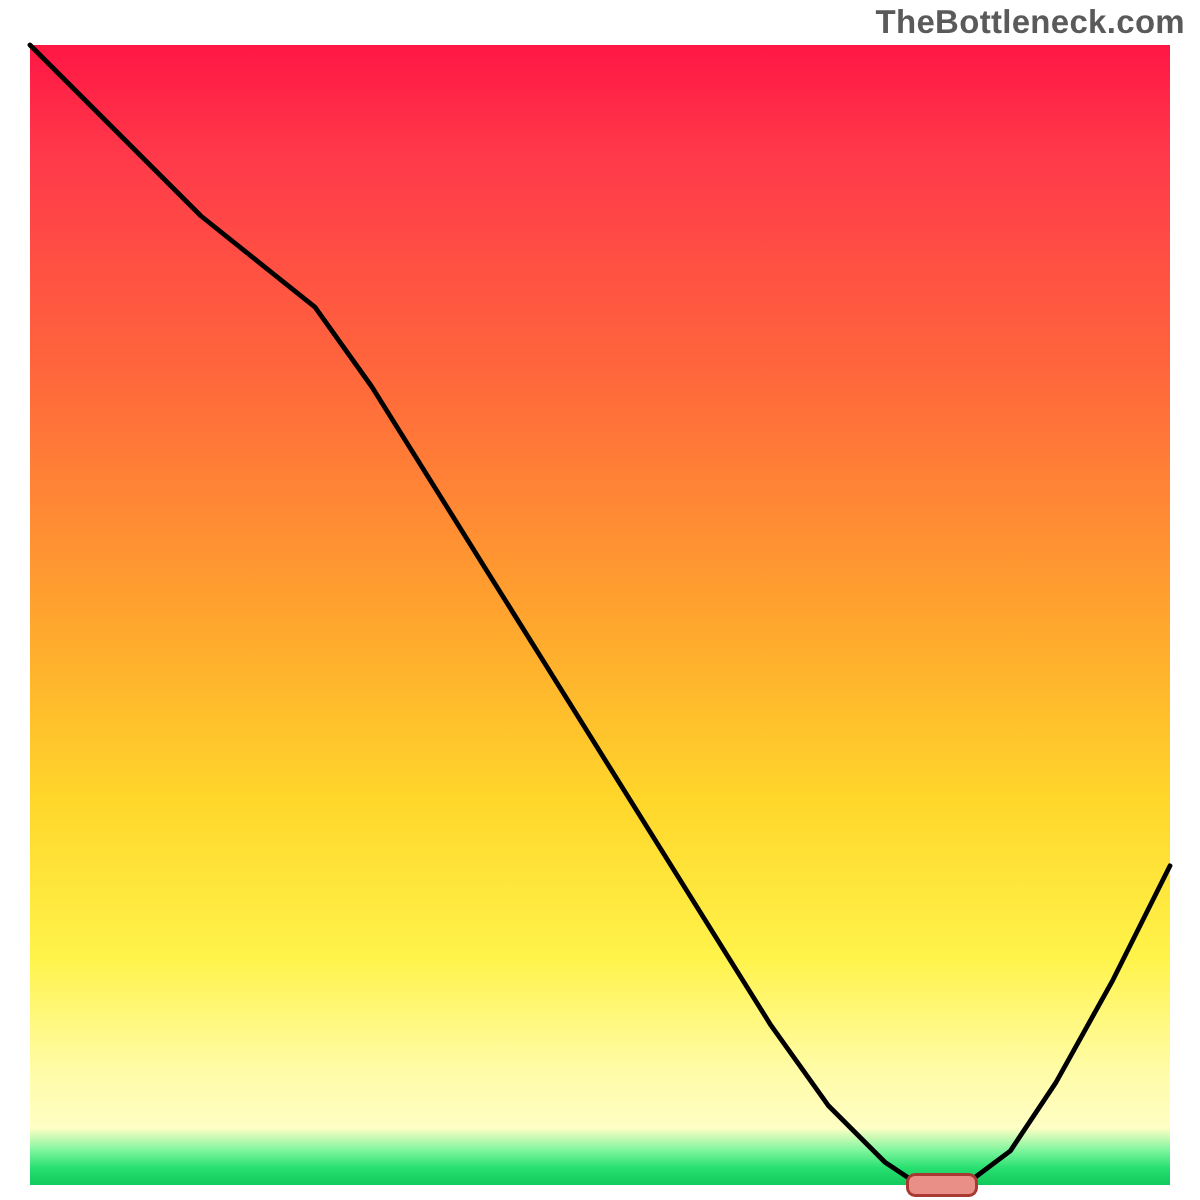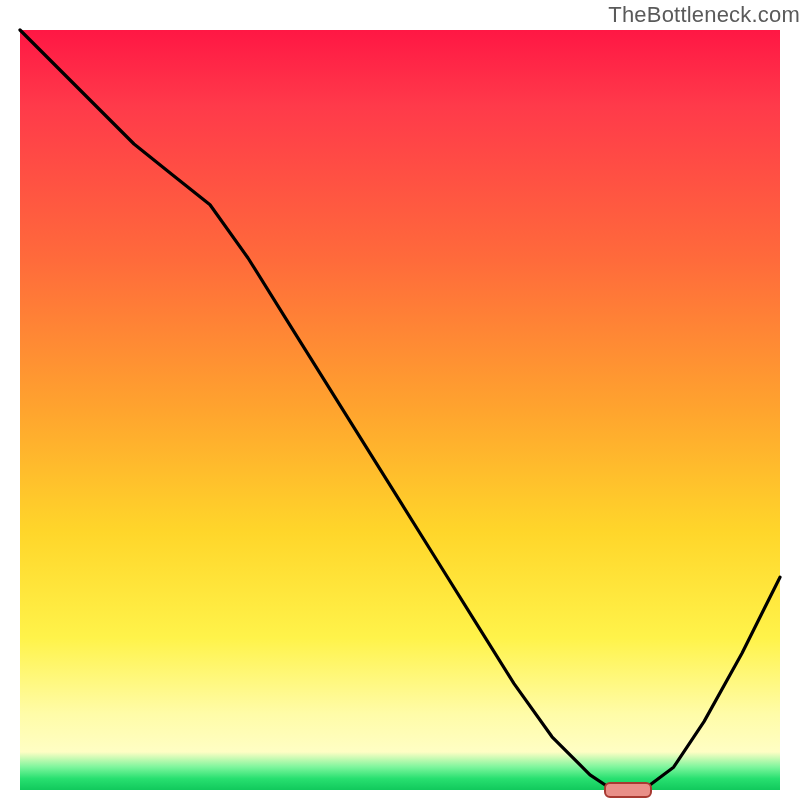--- a/index.html
+++ b/index.html
@@ -12,23 +12,23 @@
     overflow: hidden;
   }
   .stage {
     position: relative;
     width: 800px;
     height: 800px;
   }
   .watermark {
     position: absolute;
     top: 2px;
-    right: 0;
+    right: 10px;
     font-size: 22px;
-    font-weight: 400;
+    font-weight: 700;
     color: #5a5a5a;
     letter-spacing: 0.2px;
     user-select: none;
   }
   .chart-area {
     position: absolute;
     left: 20px;
     top: 30px;
     width: 760px;
     height: 760px;

